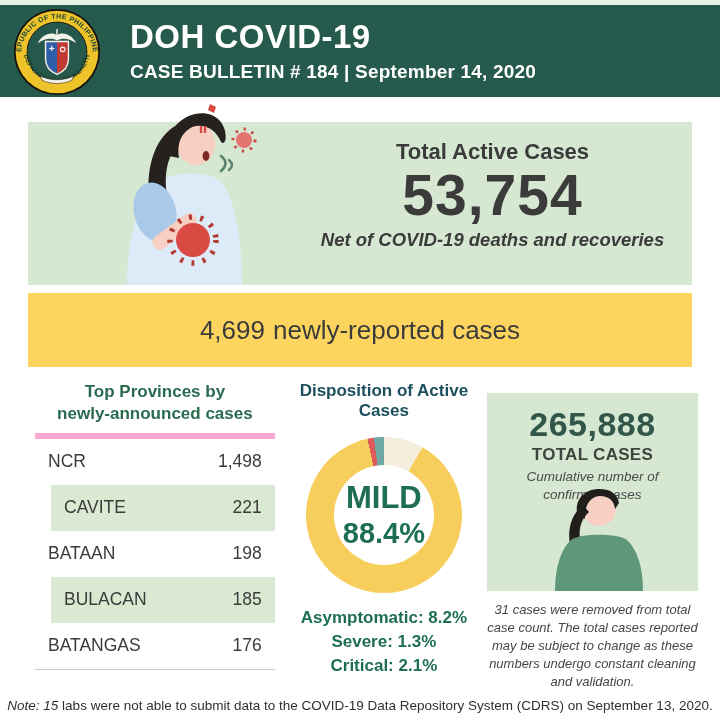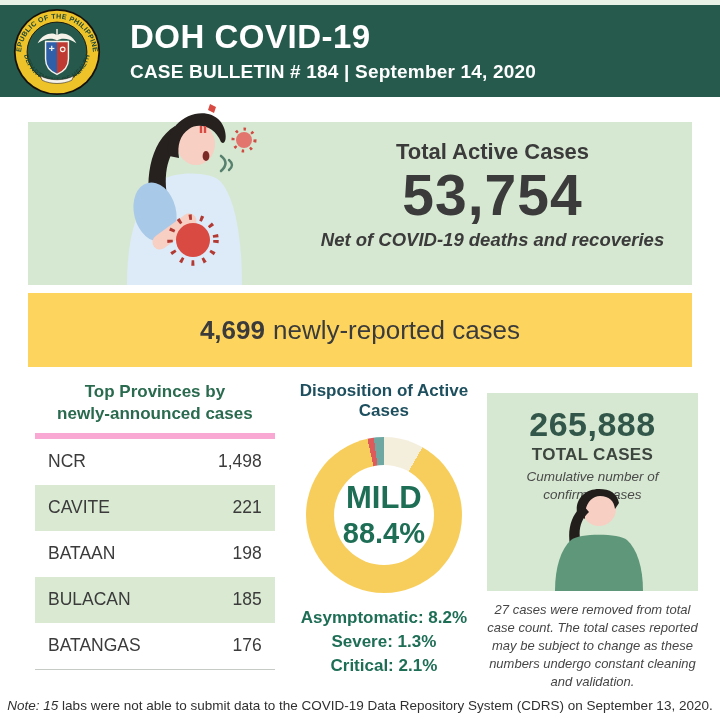--- a/index.html
+++ b/index.html
@@ -18,32 +18,32 @@
   .active-panel { margin:25px 28px 0; height:163px; background:var(--panel-green,#d6e8d1); position:relative; }
   .woman-illustration { position:absolute; left:35px; top:-22px; width:235px; height:185px; }
   .active-text { margin-left:265px; text-align:center; padding-top:17px; color:#3b3b3b; }
   .active-label { font-size:22px; font-weight:700; }
   .active-value { font-size:57px; font-weight:800; line-height:1.08; letter-spacing:1px; }
   .active-caption { font-size:18.5px; font-style:italic; font-weight:600; margin-top:2px; }
 
   
   .new-cases-band { margin:8px 28px 0; height:74px; background:var(--band-yellow,#fdd55e);
                     display:flex; align-items:center; justify-content:center; color:#3b3b3b; font-size:26px; }
-  .new-cases-band b { font-weight:700; margin-right:8px; }
+  .new-cases-band b { font-weight:400; margin-right:8px; }
 
   
   .content { display:flex; margin-top:14px; padding:0 22px 0 35px; }
 
   
   .col-prov { width:242px; }
   .prov-title { text-align:center; color:var(--table-title-green,#2a6b4f); font-size:17px; font-weight:800; line-height:1.28; }
   .prov-table { margin-top:8px; border-top:6px solid #f9a8d4; border-bottom:1px solid #c6cbc5; }
   .prov-row { height:46px; display:flex; align-items:center; justify-content:space-between;
               padding:0 13px; font-size:17.5px; color:#3b3b3b; }
-  .prov-row.alt { background:var(--row-green,#d9e9d2); }
+  .prov-row.alt { background:var(--row-green,#d9e9d2);margin-left:16px; }
 
   
   .col-disp { width:208px; text-align:center; margin-left:6px; }
   .disp-title { color:var(--disp-title,#1d4f5e); font-size:17px; font-weight:800; }
   .donut-wrap { position:relative; width:156px; height:156px; margin:16px auto 0; }
   .donut { width:156px; height:156px; border-radius:50%; }
   .donut-hole { position:absolute; left:28px; top:28px; width:100px; height:100px; background:#fff; border-radius:50%; }
   .donut-center { position:absolute; inset:0; display:flex; flex-direction:column; align-items:center;
                   justify-content:center; color:var(--stat-green,#1e6e56); font-weight:800; }
   .donut-center .c-label { font-size:31px; }
@@ -201,21 +201,21 @@
 
           <path d="M92,6 C78,6 68,16 70,30 L78,36 C77,22 84,13 93,13 C102,13 107,18 108,26 L112,20 C110,10 103,6 92,6 Z" fill="#221e1b"></path>
           <path d="M76,22 C63,32 58,52 66,72 C72,80 80,78 76,67 C70,52 72,38 82,29 Z" fill="#221e1b"></path>
 
           <rect x="52" y="92" width="11" height="16" fill="#f7cfc3"></rect>
           <rect x="121" y="92" width="11" height="16" fill="#f7cfc3"></rect>
 
           <path d="M48,108 C48,84 54,66 64,57 C72,50 112,50 120,57 C130,66 136,84 136,108 Z" fill="#5e977a"></path>
         </svg>
       </div>
-      <div class="removed-note">27 cases were removed from total case count. The total cases reported may be subject to change as these numbers undergo constant cleaning and validation.</div>
+      <div class="removed-note">31 cases were removed from total case count. The total cases reported may be subject to change as these numbers undergo constant cleaning and validation.</div>
     </div>
   </div>
 
   <div class="footer-note">
     <span class="np">Note: 15</span><span> labs were not able to submit data to the COVID-19 Data Repository System (CDRS) on September 13, 2020.</span>
   </div>
 
 </div>
 
 </body></html>

